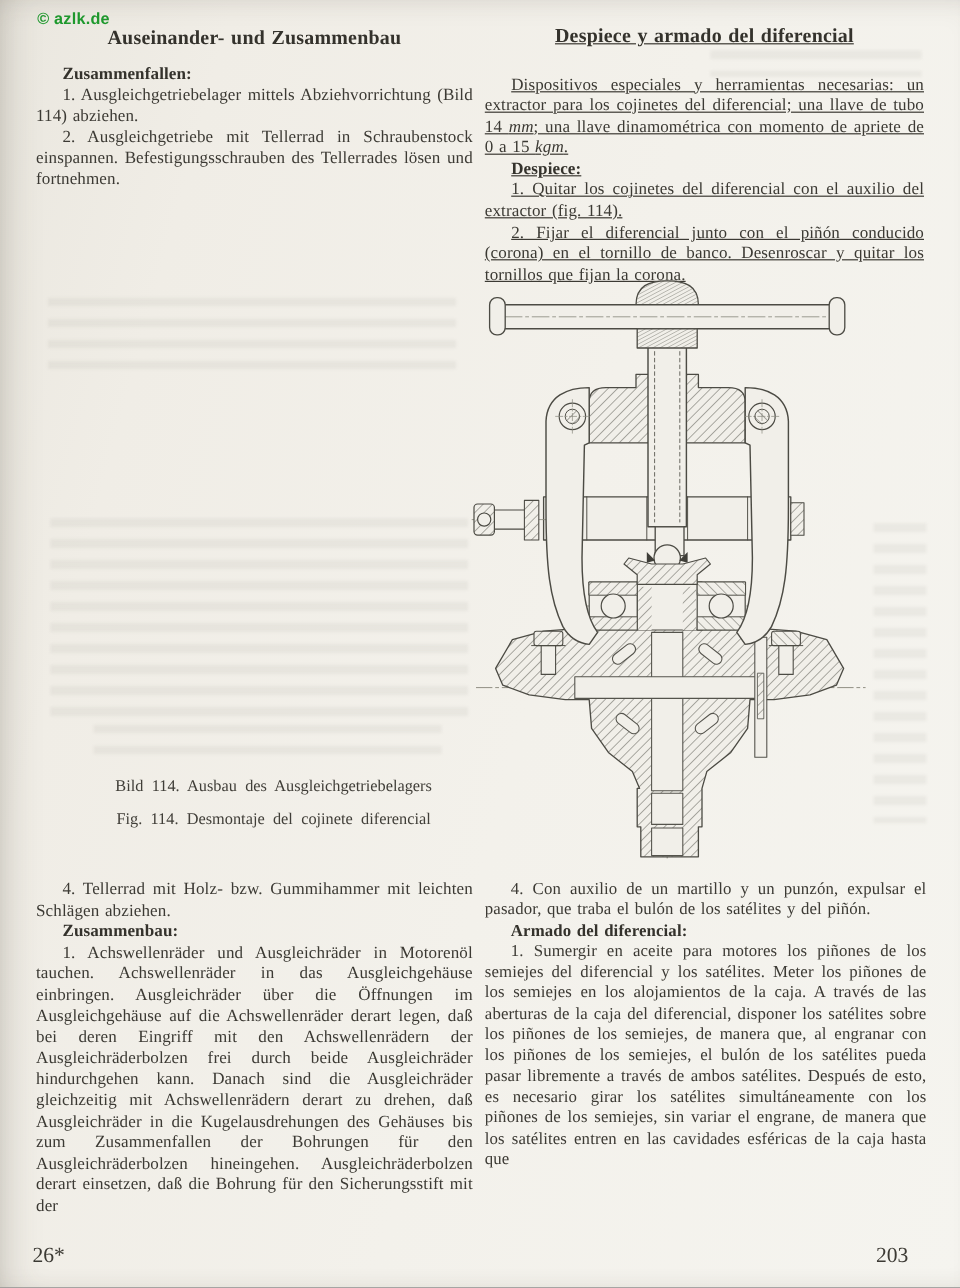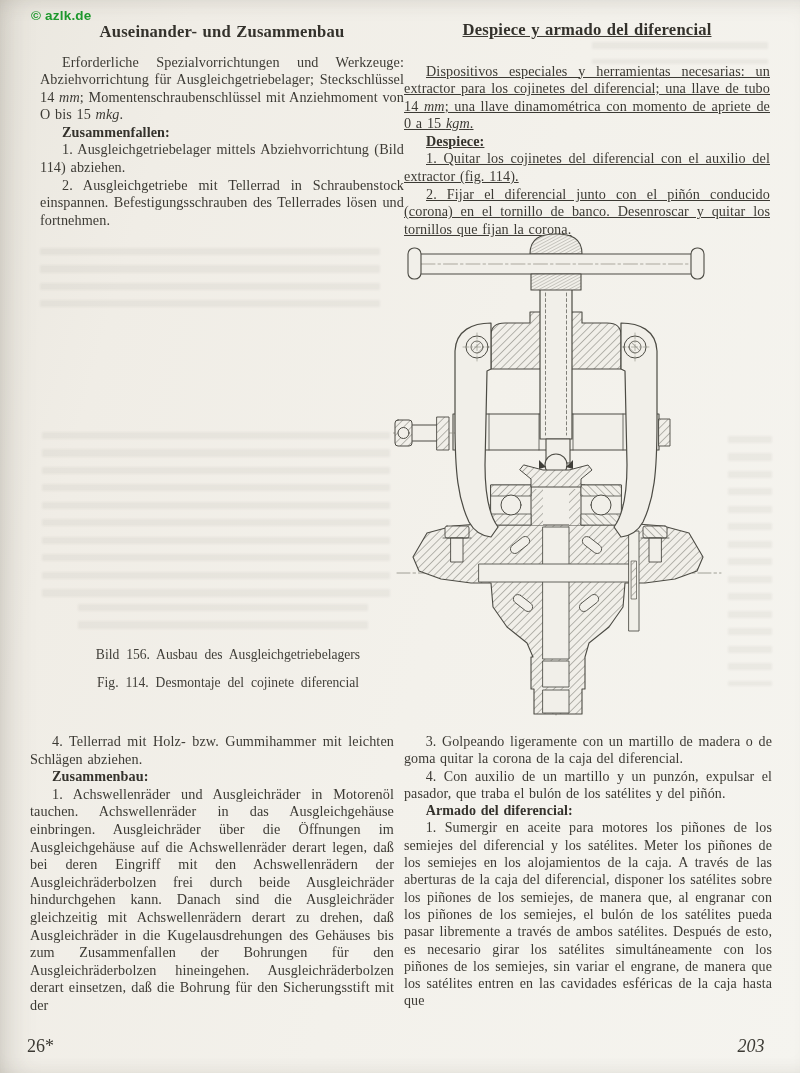--- a/index.html
+++ b/index.html
@@ -15,37 +15,37 @@
                inset 0 16px 30px -24px rgba(70,62,48,.20),
                inset 0 -14px 26px -22px rgba(70,62,48,.14);
   }
   .watermark{
     position:absolute;left:31px;top:8px;z-index:4;
     font-family:"Liberation Sans","DejaVu Sans",sans-serif;
     font-size:13.5px;font-weight:bold;color:#1f9a2e;letter-spacing:.2px;
   }
   .col{position:absolute;z-index:2;text-align:justify;font-size:14.2px;line-height:17.6px;
        letter-spacing:.1px;word-spacing:1px;hyphens:auto;-webkit-hyphens:auto;}
-  .top-left{left:40px;top:22px;width:364px;font-family:Liberation Serif, serif;}
+  .top-left{left:30px;top:22px;width:364px;font-family:Liberation Serif, serif;}
   .top-right{left:404px;top:20px;width:366px;text-decoration:underline;}
   .bottom-left{left:30px;top:733px;width:364px;}
   .bottom-right{left:404px;top:733px;width:368px;font-size:14px;line-height:17.3px;}
   h1.title{margin:0 0 12px;font-size:16.6px;line-height:19.5px;text-align:center;
            font-weight:bold;letter-spacing:.2px;color:#34322c;}
   .top-right h1.title{margin-bottom:23px;}
   h1.title .tline{display:block;}
   .para{margin:0;text-indent:1.55em;}
   .heading{font-weight:bold;color:#34322c;}
   .it{font-style:italic;}
   .figure{position:absolute;left:393px;top:227px;width:332px;height:490px;margin:0;z-index:2;}
   .caption{position:absolute;left:50px;top:641px;width:356px;z-index:2;text-align:center;
            font-size:13.6px;line-height:28px;word-spacing:3.5px;color:#403e38;}
   .folio{position:absolute;z-index:2;font-size:18px;color:#3c3a34;}
   .folio-left{left:27px;top:1036px;}
-  .folio-right{left:730px;top:1036px;width:42px;text-align:center;font-style:italic;}
+  .folio-right{left:730px;top:1036px;width:42px;text-align:left;}
   .bleed{
     position:absolute;z-index:0;opacity:.5;filter:blur(1.3px);pointer-events:none;
     background:repeating-linear-gradient(180deg,
       rgba(118,114,104,.16) 0px,rgba(118,114,104,.16) 7px,
       rgba(118,114,104,0) 7px,rgba(118,114,104,0) 17.5px);
   }
 </style>
 </head>
 <body>
 
@@ -56,21 +56,20 @@
   <div class="bleed" style="left:78px;top:604px;width:290px;height:32px"></div>
   <div class="bleed" style="left:728px;top:436px;width:44px;height:250px"></div>
   <div class="bleed" style="left:592px;top:42px;width:176px;height:22px"></div>
 
   <div class="watermark">© azlk.de</div>
 
   <section class="col top-left" lang="de">
     <h1 class="title">
       <span class="tline">Auseinander- und Zusammenbau</span>
     </h1>
-    <p class="para"><span>Erforderliche Spezialvorrichtungen und Werkzeuge: Abziehvorrichtung für Ausgleichgetriebelager; Steckschlüssel 14 </span><span class="it">mm</span><span>; Momentenschraubenschlüssel mit Anziehmoment von O bis 15 </span><span class="it">mkg</span><span>.</span></p>
     <p class="para heading">Zusammenfallen:</p>
     <p class="para">1. Ausgleichgetriebelager mittels Abziehvorrichtung (Bild 114) abziehen.</p>
     <p class="para">2. Ausgleichgetriebe mit Tellerrad in Schraubenstock einspannen. Befestigungsschrauben des Tellerrades lösen und fortnehmen.</p>
   </section>
 
   <section class="col top-right" lang="es">
     <h1 class="title">
       <span class="tline">Despiece y armado del diferencial</span>
     </h1>
     <p class="para"><span>Dispositivos especiales y herramientas necesarias: un extractor para los cojinetes del diferencial; una llave de tubo 14 </span><span class="it">mm</span><span>; una llave dinamométrica con momento de apriete de 0 a 15 </span><span class="it">kgm</span><span>.</span></p>
@@ -184,32 +183,31 @@
           <line x1="28" y1="37" x2="298" y2="37" stroke="#8c8b80" stroke-width="0.7" stroke-dasharray="14 3 2.5 3"></line>
           <rect x="15" y="21" width="13" height="31" rx="6" fill="#f1efe9" stroke="#4c4b44" stroke-width="1.1"></rect>
           <rect x="298" y="21" width="13" height="31" rx="6" fill="#f1efe9" stroke="#4c4b44" stroke-width="1.1"></rect>
           <rect x="138" y="47" width="50" height="16" fill="url(#kn)" stroke="#4c4b44" stroke-width="1.1"></rect>
         </g>
       </g>
     </svg>
   </figure>
 
   <div class="caption">
-    <div class="cap-line">Bild 156. Ausbau des Ausgleichgetriebelagers</div>
+    <div class="cap-line">Bild 114. Ausbau des Ausgleichgetriebelagers</div>
     <div class="cap-line">Fig. 114. Desmontaje del cojinete diferencial</div>
   </div>
 
   <section class="col bottom-left" lang="de">
     <p class="para">4. Tellerrad mit Holz- bzw. Gummihammer mit leichten Schlägen abziehen.</p>
     <p class="para heading">Zusammenbau:</p>
     <p class="para">1. Achswellenräder und Ausgleichräder in Motorenöl tauchen. Achswellenräder in das Ausgleichgehäuse einbringen. Ausgleichräder über die Öffnungen im Ausgleichgehäuse auf die Achswellenräder derart legen, daß bei deren Eingriff mit den Achswellenrädern der Ausgleichräderbolzen frei durch beide Ausgleichräder hindurchgehen kann. Danach sind die Ausgleichräder gleichzeitig mit Achswellenrädern derart zu drehen, daß Ausgleichräder in die Kugelausdrehungen des Gehäuses bis zum Zusammenfallen der Bohrungen für den Ausgleichräderbolzen hineingehen. Ausgleichräderbolzen derart einsetzen, daß die Bohrung für den Sicherungsstift mit der</p>
   </section>
 
   <section class="col bottom-right" lang="es">
-    <p class="para">3. Golpeando ligeramente con un martillo de madera o de goma quitar la corona de la caja del diferencial.</p>
     <p class="para">4. Con auxilio de un martillo y un punzón, expulsar el pasador, que traba el bulón de los satélites y del piñón.</p>
     <p class="para heading">Armado del diferencial:</p>
     <p class="para">1. Sumergir en aceite para motores los piñones de los semiejes del diferencial y los satélites. Meter los piñones de los semiejes en los alojamientos de la caja. A través de las aberturas de la caja del diferencial, disponer los satélites sobre los piñones de los semiejes, de manera que, al engranar con los piñones de los semiejes, el bulón de los satélites pueda pasar libremente a través de ambos satélites. Después de esto, es necesario girar los satélites simultáneamente con los piñones de los semiejes, sin variar el engrane, de manera que los satélites entren en las cavidades esféricas de la caja hasta que</p>
   </section>
 
   <div class="folio folio-left">26*</div>
   <div class="folio folio-right">203</div>
 
 </div>
 

